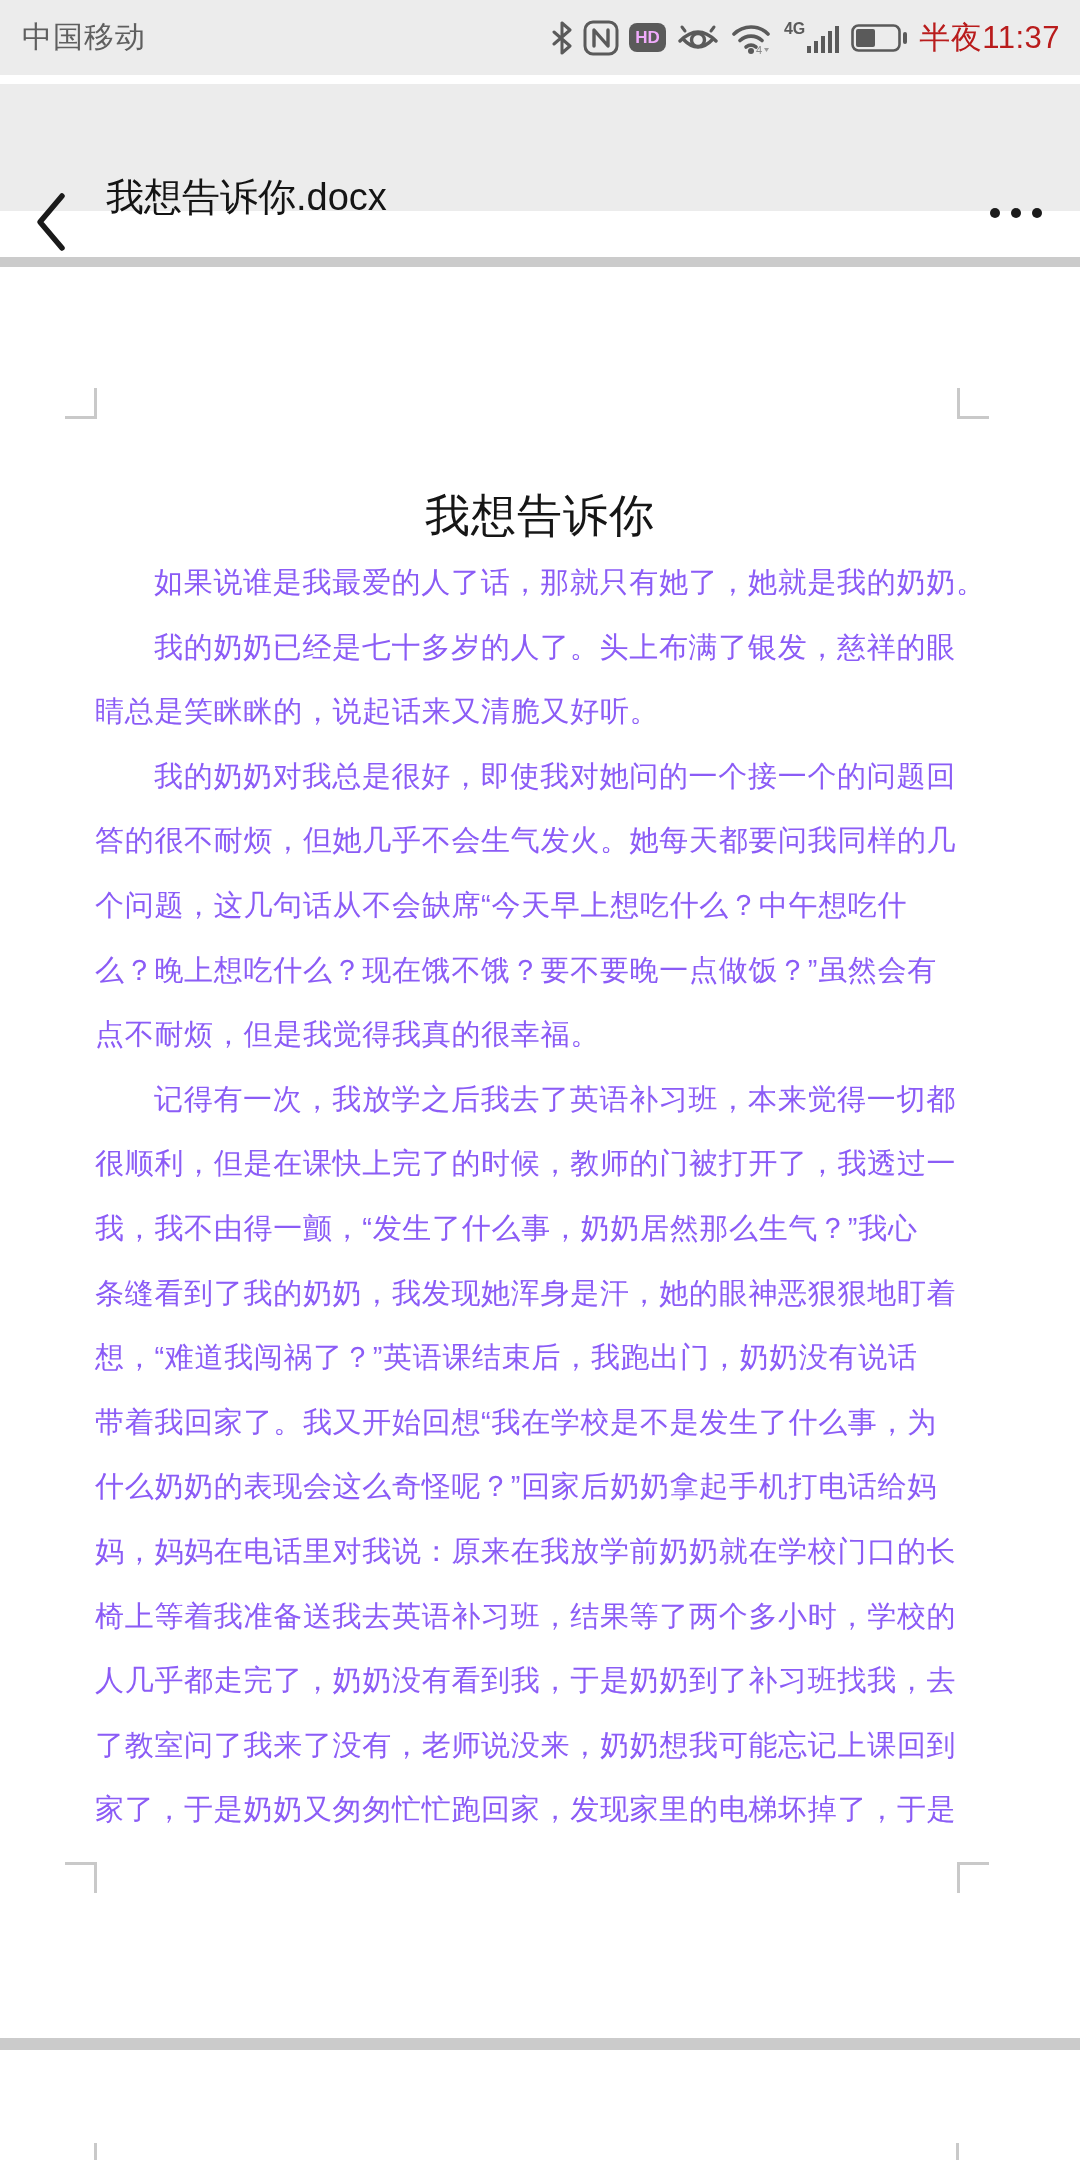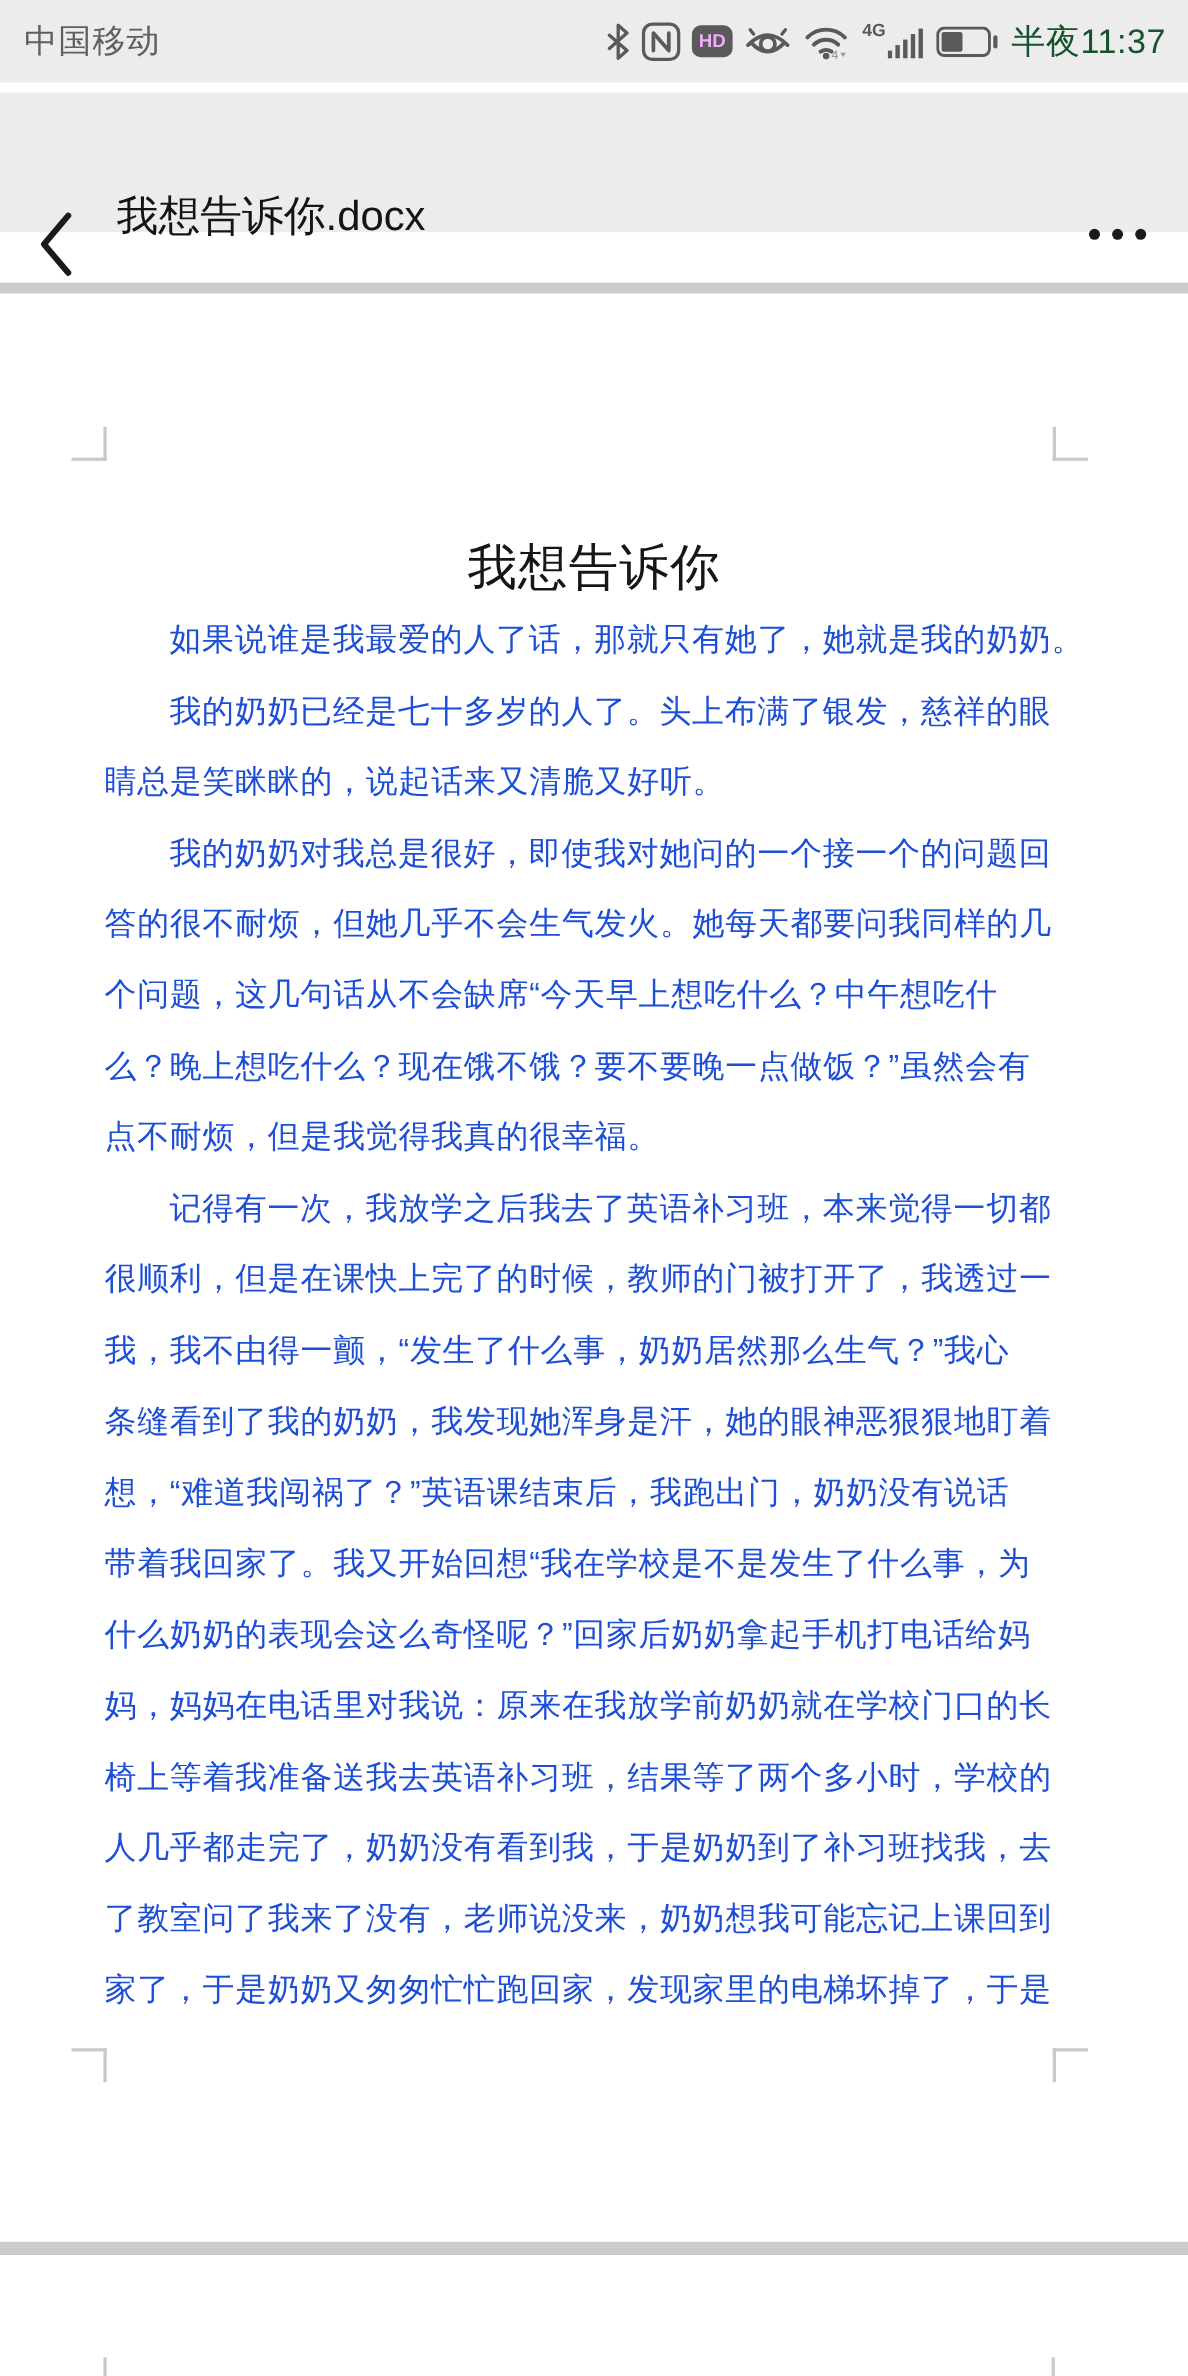--- a/index.html
+++ b/index.html
@@ -20,21 +20,21 @@
   .sb-spacer { flex:1; }
   .sb-icons { display:flex; align-items:center; gap:10px; }
   .sb-icons svg { display:block; }
   .hd-badge {
     background:#5a5a5a; color:#f0abfc; border-radius:8px;
     font-size:17px; font-weight:bold; padding:6px 6px; line-height:1;
     letter-spacing:0;
   }
   .netgroup { display:flex; align-items:flex-start; margin-left:2px; }
   .netlabel { font-size:16px; font-weight:bold; color:#5a5a5a; margin-right:2px; transform:translateY(-2px); }
-  .sb-time { font-size:31px; color:#14532d; margin-left:12px; letter-spacing:0.5px; }
+  .sb-time { font-size:31px; color:#b91c1c; margin-left:12px; letter-spacing:0.5px; }
 
   
   .appbar {
     position:absolute; left:0; top:84px; width:1080px; height:127px;
     background:#ececec;
   }
   .back-btn { position:absolute; left:30px; top:106px; width:44px; height:64px; }
   .ab-titles { position:absolute; left:106px; top:88px; }
   .ab-title { font-size:38px; color:#141414; line-height:50px; }
   .ab-subtitle { font-size:28px; color:#8f8f8f; line-height:40px; margin-top:4px; }
@@ -59,21 +59,21 @@
   .tick.l { left:94px; } .tick.r { left:956px; }
 
   .doc-title {
     position:absolute; left:0; top:486px; width:1080px;
     text-align:center; font-size:45px; line-height:60px;
     color:#161616; letter-spacing:1px;
   }
   .doc-body { position:absolute; left:95px; top:550px; width:892px; }
   .line {
     white-space:nowrap; font-size:29px; height:64.6px; line-height:64.6px;
-    letter-spacing:0.7px; color:#1d4ed8;
+    letter-spacing:0.7px; color:#8b5cf6;
   }
   .line.first { padding-left:59px; }
 </style>
 </head>
 <body>
 
 <div class="screen">
 
   <div class="statusbar">
     <span class="carrier">中国移动</span>

